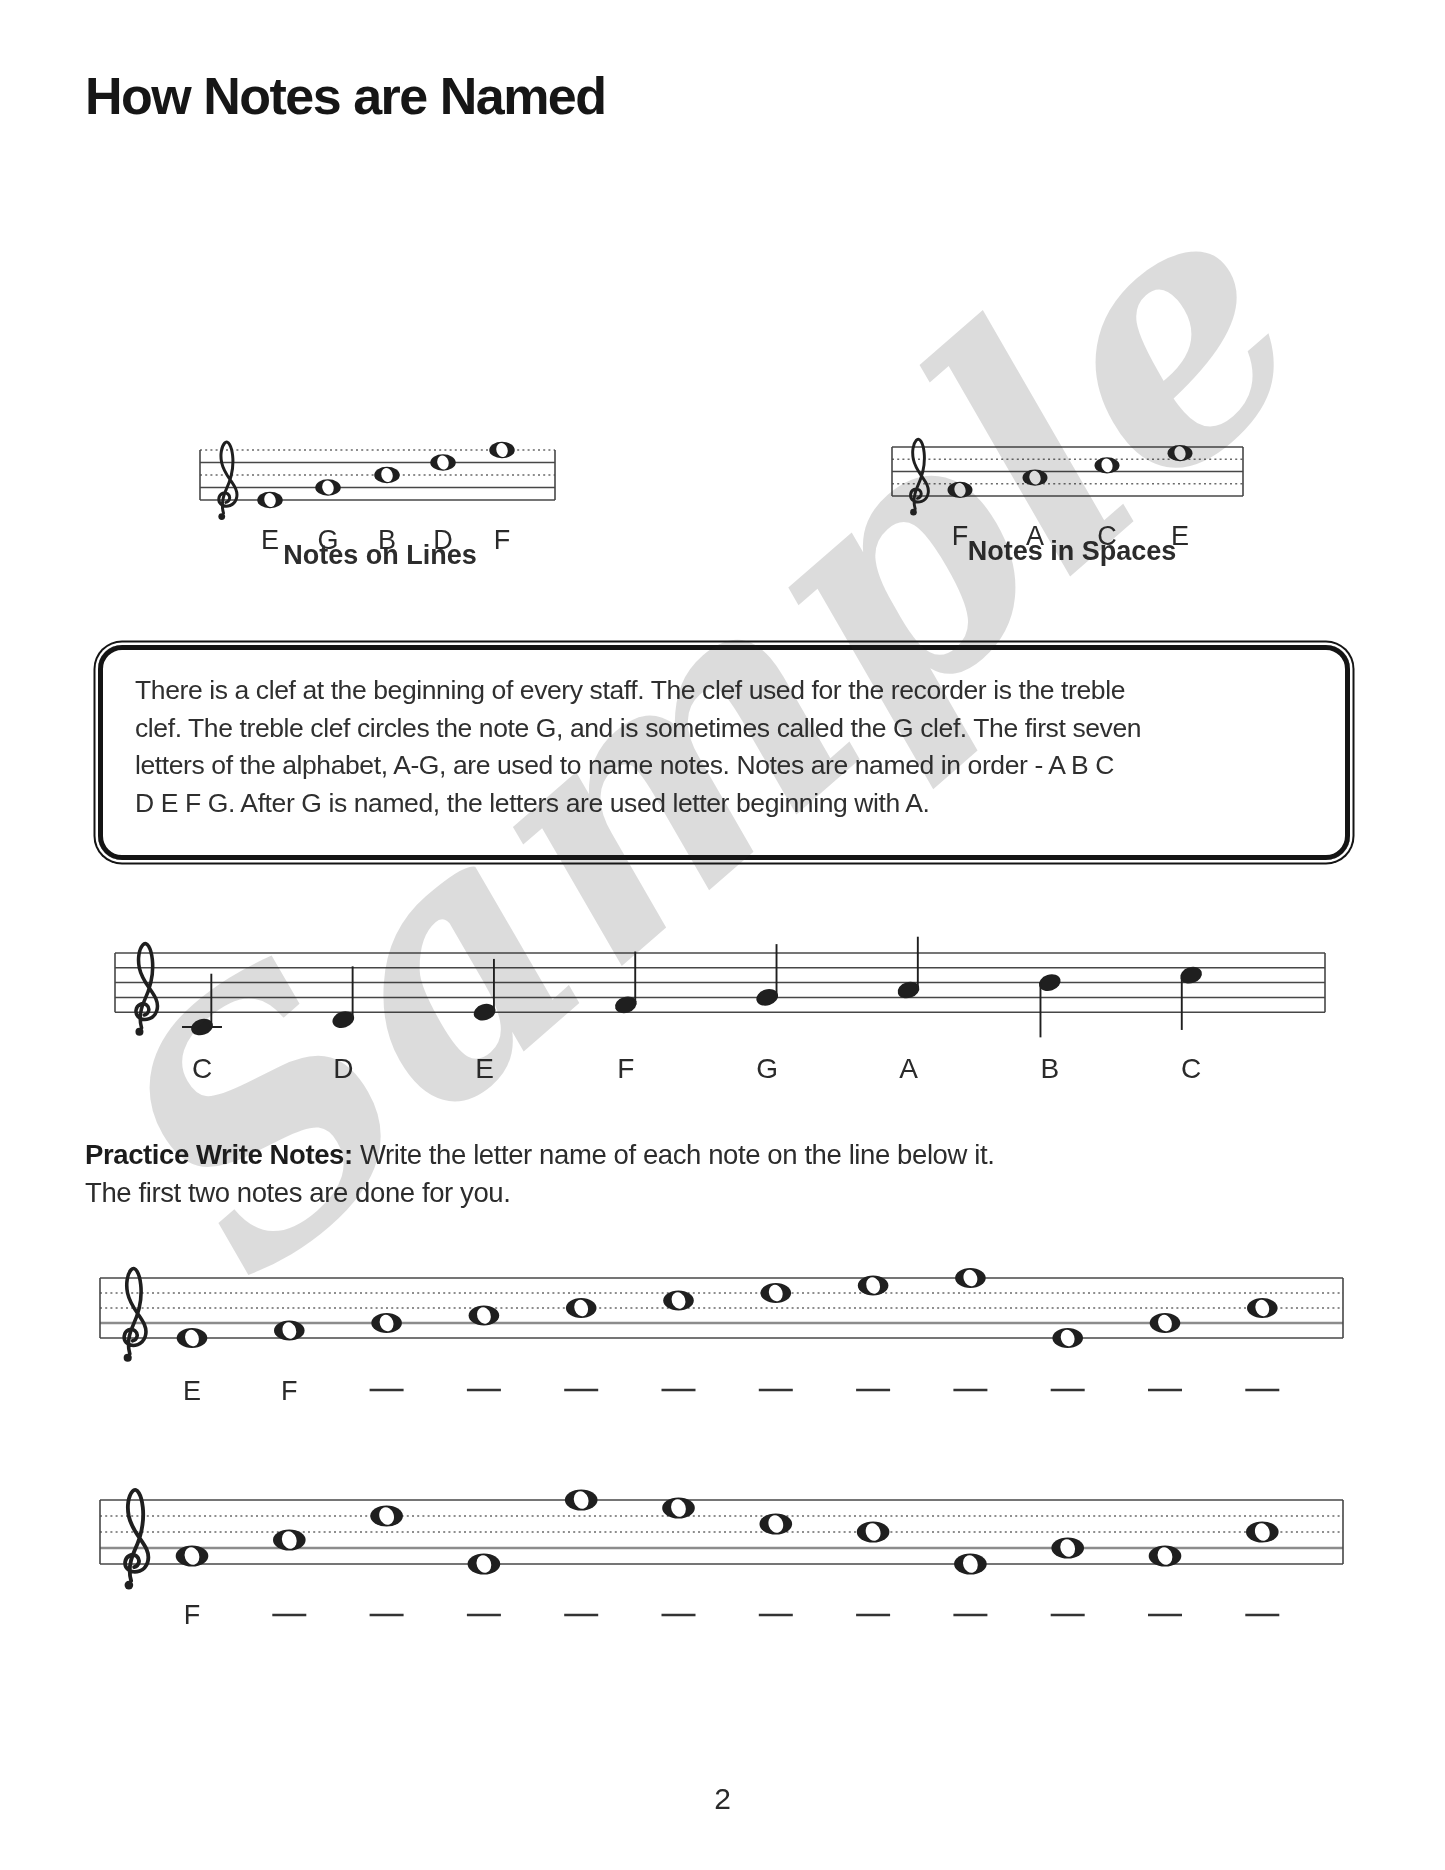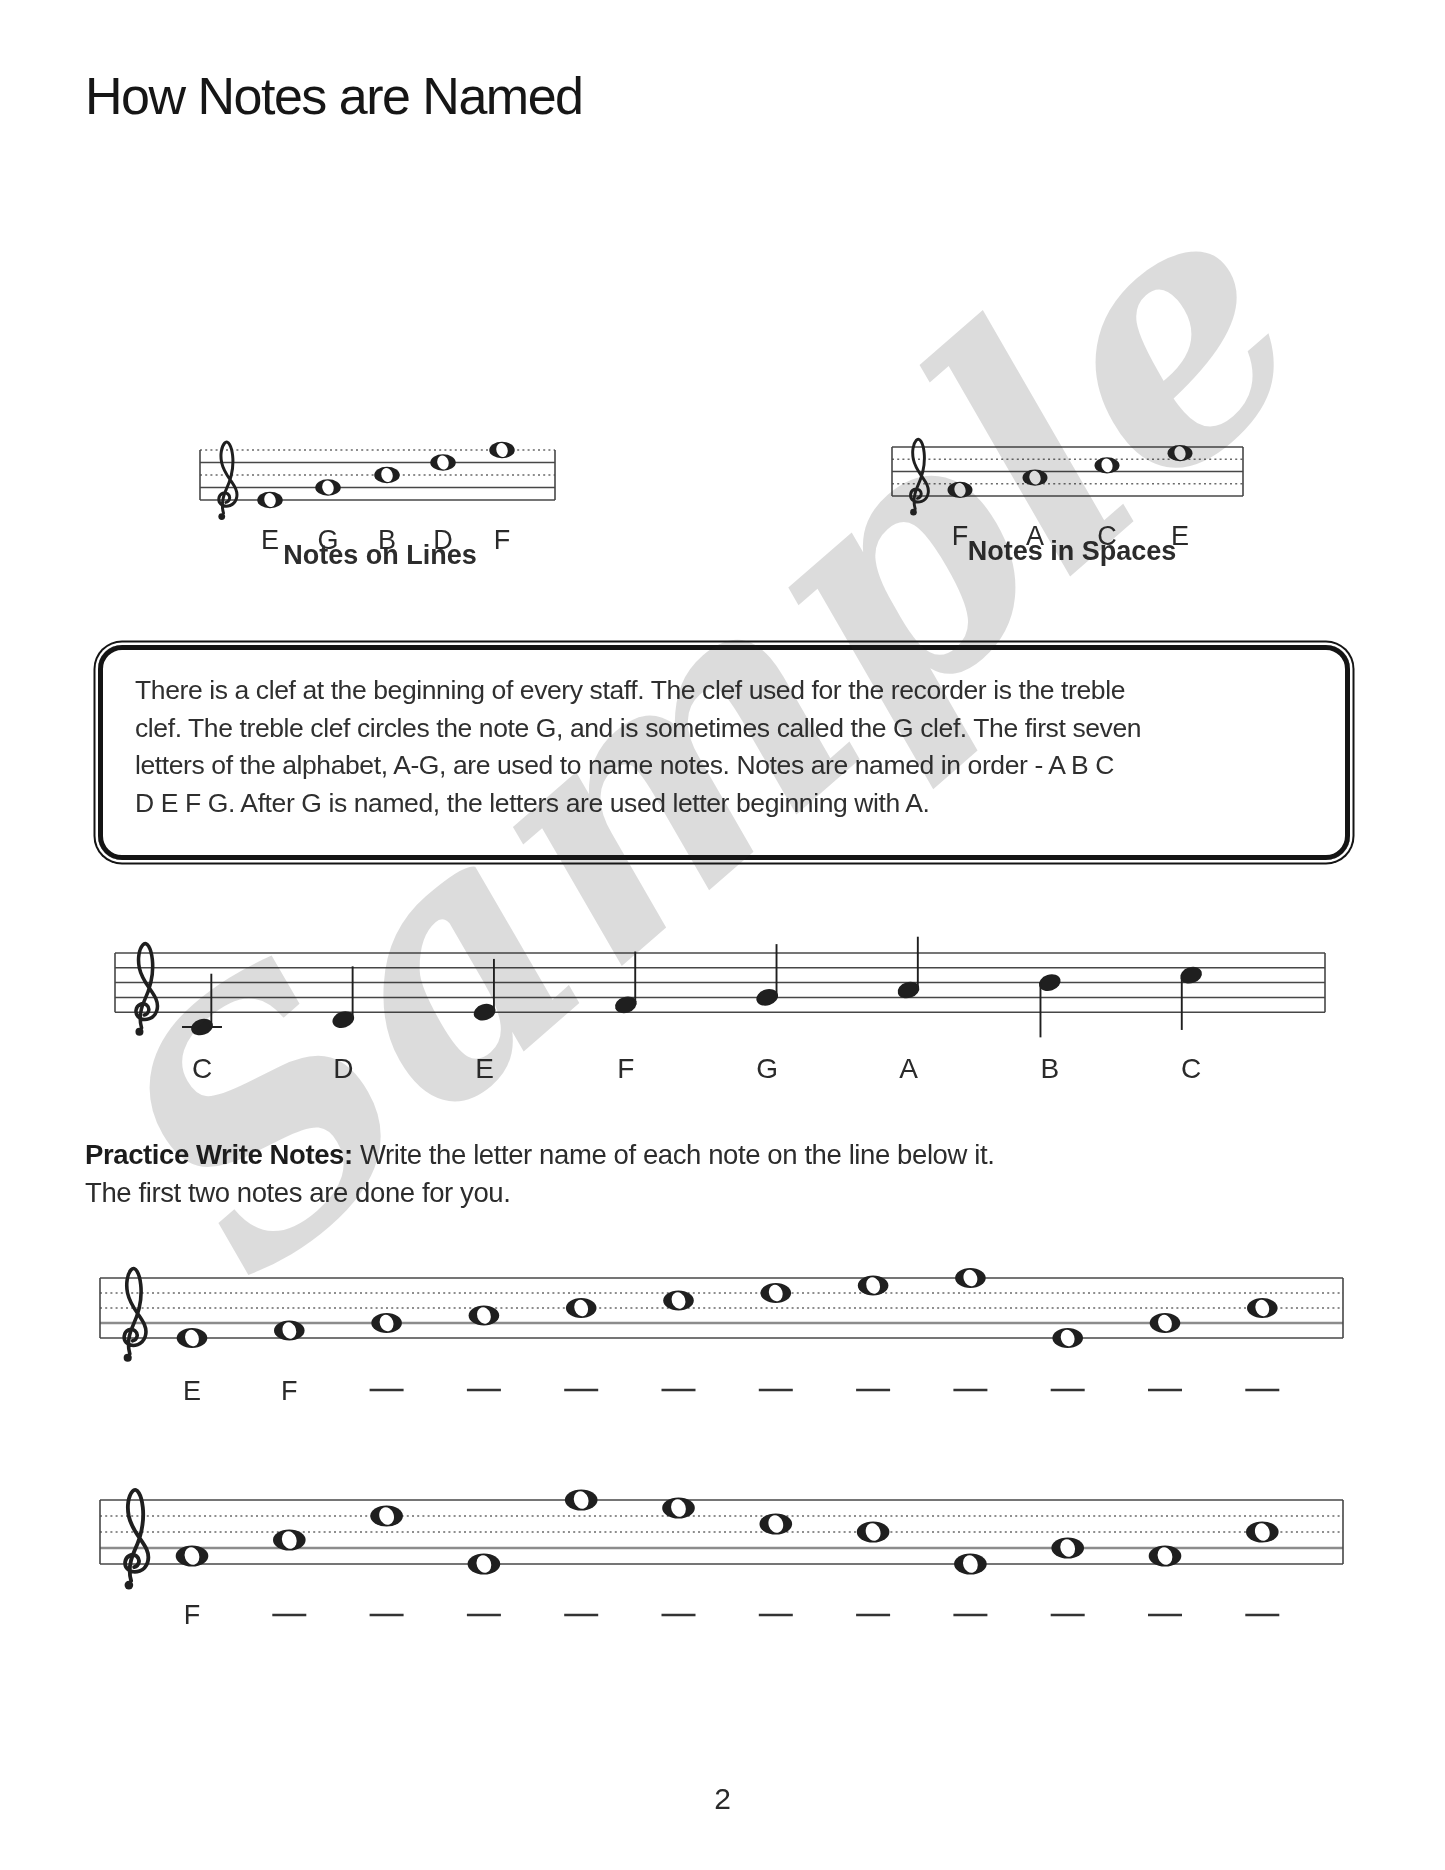--- a/index.html
+++ b/index.html
@@ -3,21 +3,21 @@
 <meta charset="utf-8">
 <style>
   html,body{margin:0;padding:0;background:#e8e8e8;}
   #page{
     position:relative;width:1445px;height:1870px;background:#ffffff;
     margin:0 auto;overflow:hidden;
     font-family:"Liberation Sans",sans-serif;color:#2e2e2e;
   }
   .abs{position:absolute;}
   #title{
-    left:85px;top:66px;font-size:52px;font-weight:normal;letter-spacing:-1.5px;
+    left:85px;top:66px;font-size:52px;font-weight:bold;letter-spacing:-1.5px;
     color:#161616;
   }
   .txtline{white-space:nowrap;}
   #intro-box{
     left:98px;top:207px;width:1247px;height:141px;box-sizing:border-box;
     border:5px dotted #2b2b2b;border-radius:26px;
     padding:30px 0 0 16px;
     font-size:27px;line-height:38px;letter-spacing:-0.4px;color:#2f2f2f;
   }
   #clef-box{

